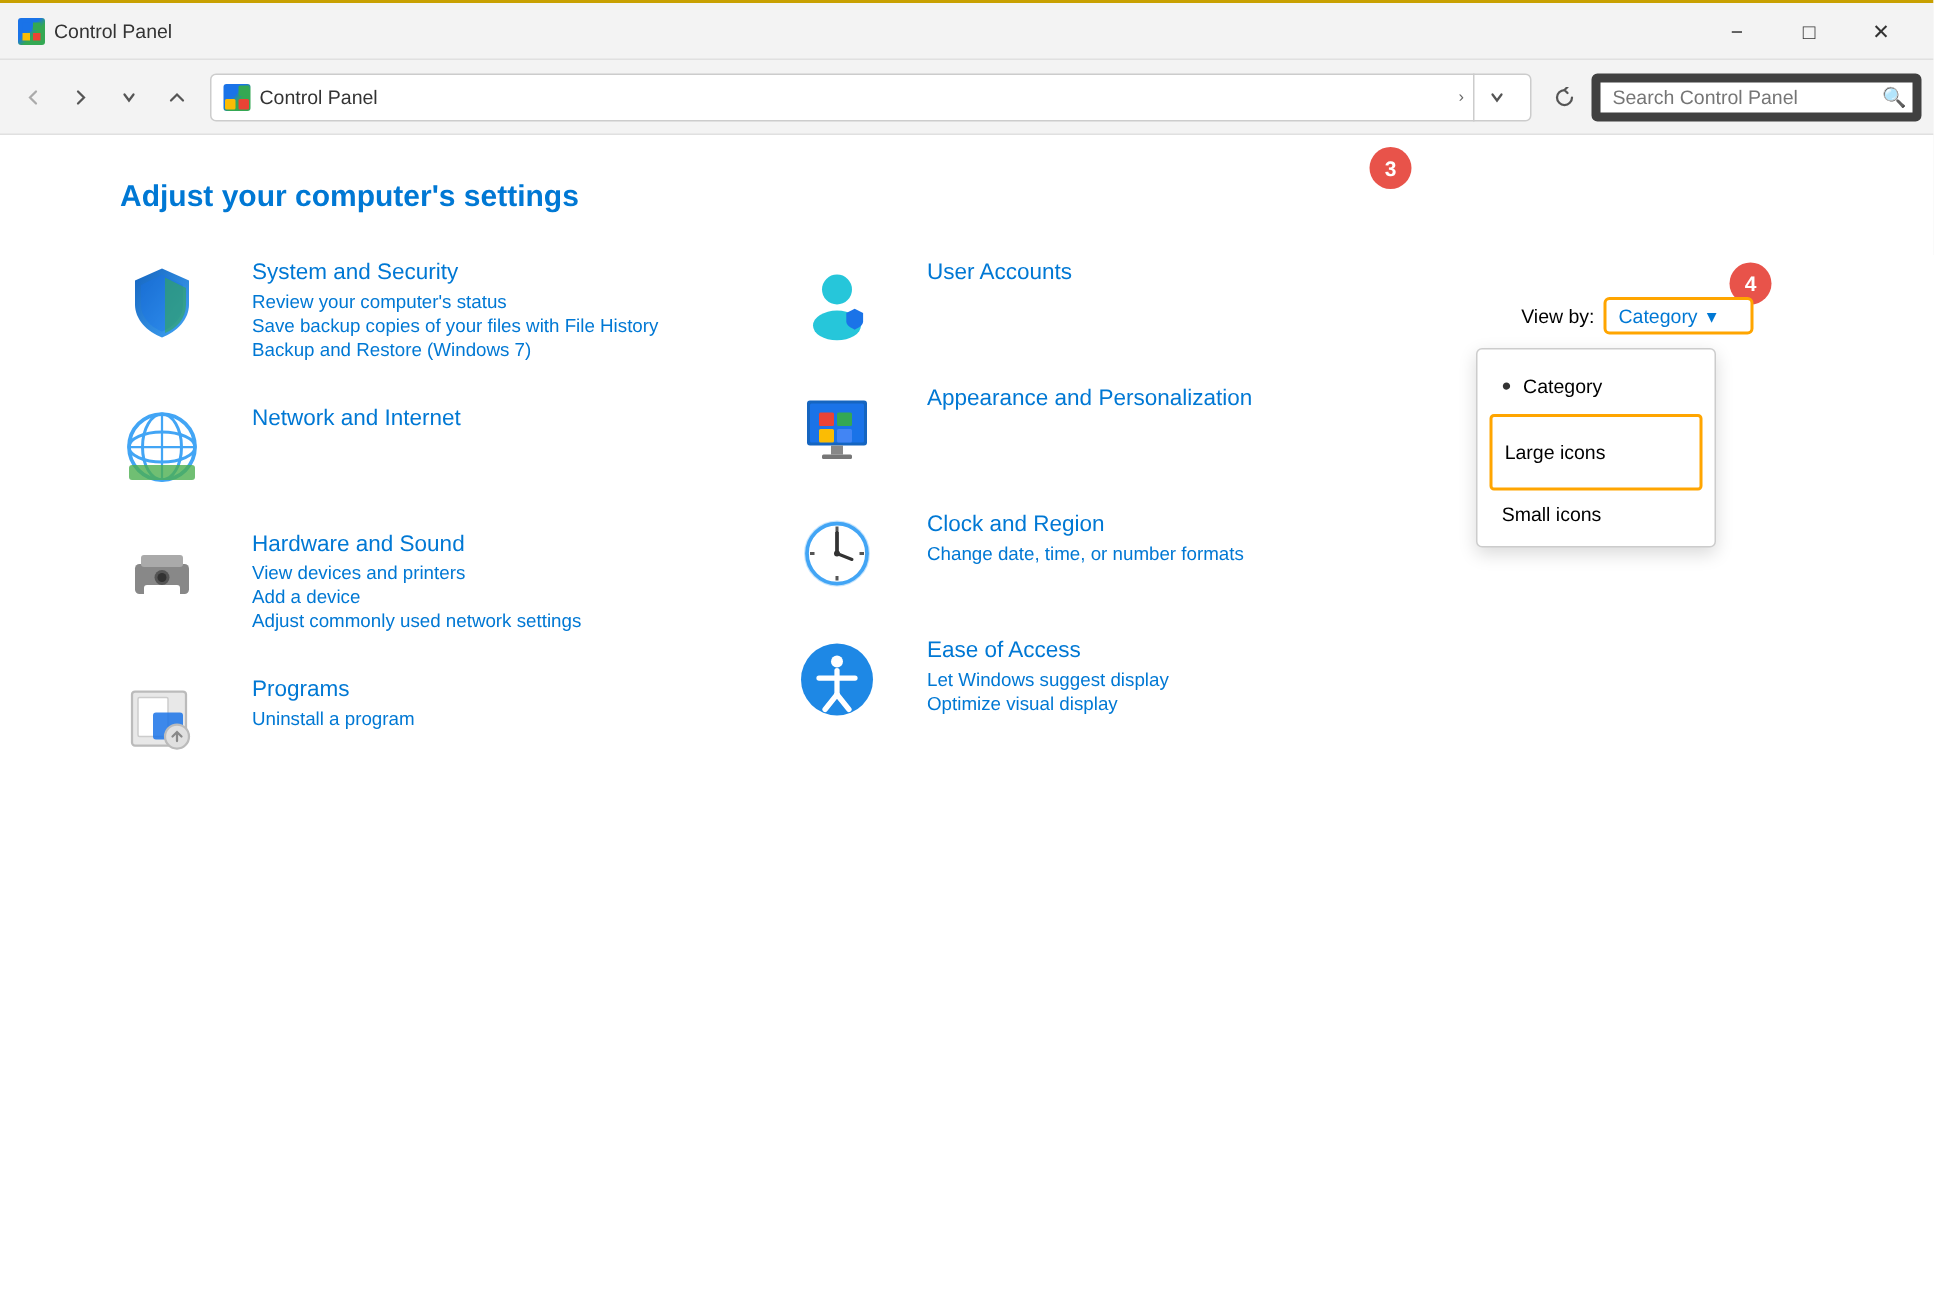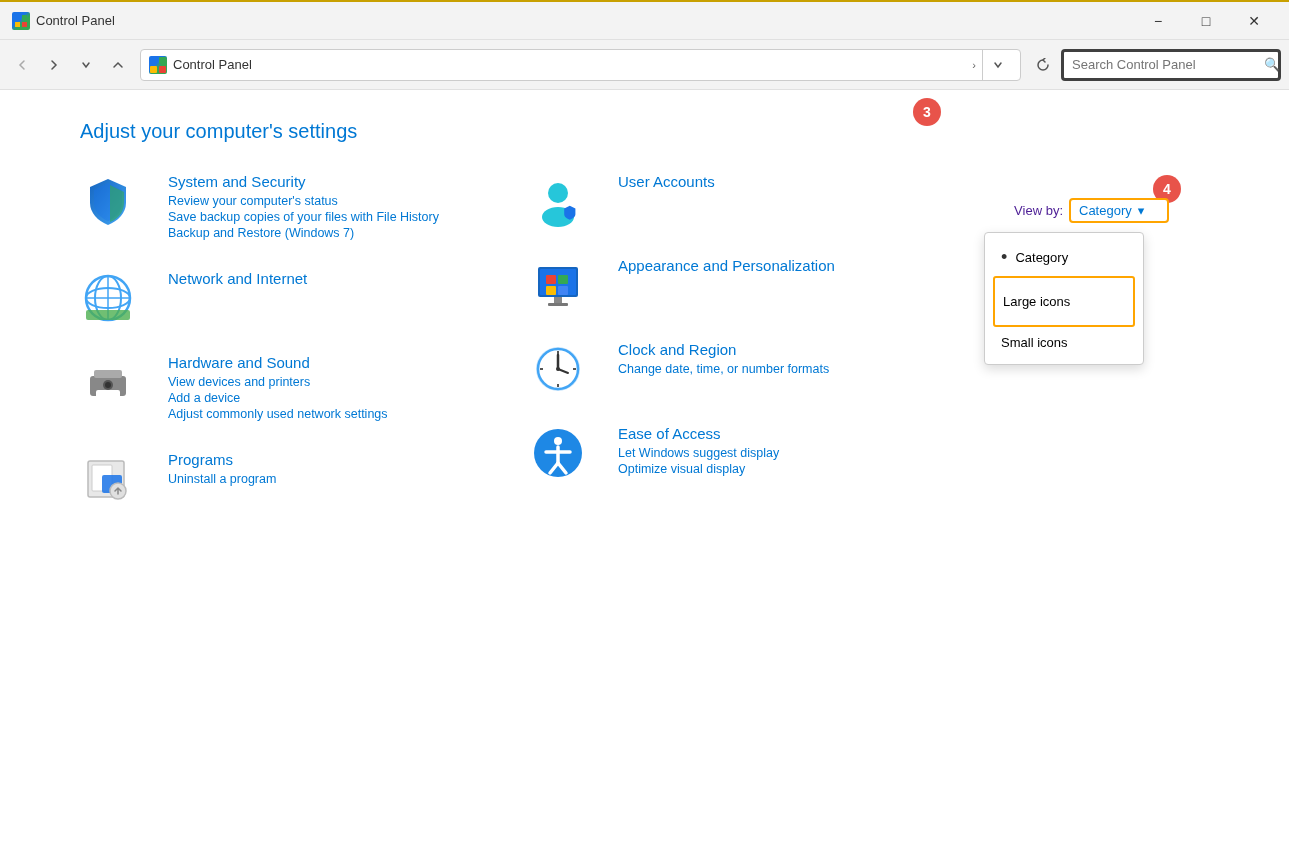--- a/index.html
+++ b/index.html
@@ -127,27 +127,27 @@
       cursor: pointer;
       display: flex;
       align-items: center;
       justify-content: center;
       color: #666;
       border-radius: 4px;
     }
     .search-bar {
       width: 220px;
       height: 32px;
-      border: 3px solid #404040;
+      border: 6px solid #404040;
       border-radius: 4px;
       background: white;
       display: flex;
       align-items: center;
       padding: 0 8px;
-      gap: 16px;
+      gap: 4px;
     }
     .search-input {
       flex: 1;
       border: none;
       outline: none;
       font-size: 13px;
       color: #999;
       background: transparent;
     }
     .search-icon { color: #666; font-size: 13px; }
@@ -158,21 +158,21 @@
       height: calc(863px - 90px);
       padding: 30px 80px;
       overflow: auto;
       position: relative;
     }
 
     .page-title {
       font-size: 20px;
       color: #0078d4;
       margin-bottom: 30px;
-      font-weight: 400;
+      font-weight: 700;
     }
 
     .categories-grid {
       display: grid;
       grid-template-columns: 1fr 1fr;
       gap: 0;
       max-width: 900px;
     }
 
     .category-item {
@@ -217,21 +217,21 @@
       right: 120px;
       z-index: 100;
     }
     .viewby-label-row {
       display: flex;
       align-items: center;
       gap: 6px;
     }
     .viewby-label {
       font-size: 13px;
-      color: #4c1d95;
+      color: #000000;
     }
     .viewby-dropdown {
       border: 2px solid #ffa500;
       border-radius: 4px;
       background: white;
       padding: 3px 8px;
       display: flex;
       align-items: center;
       gap: 6px;
       cursor: pointer;

